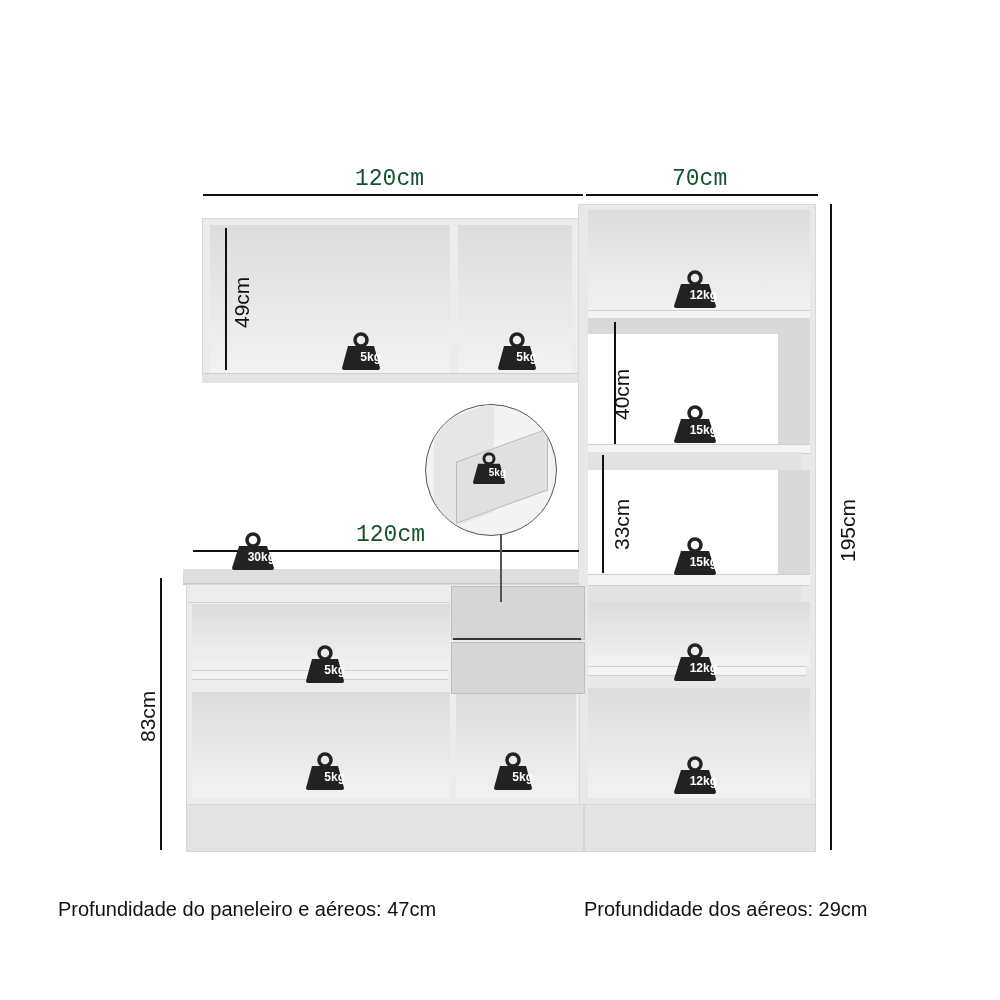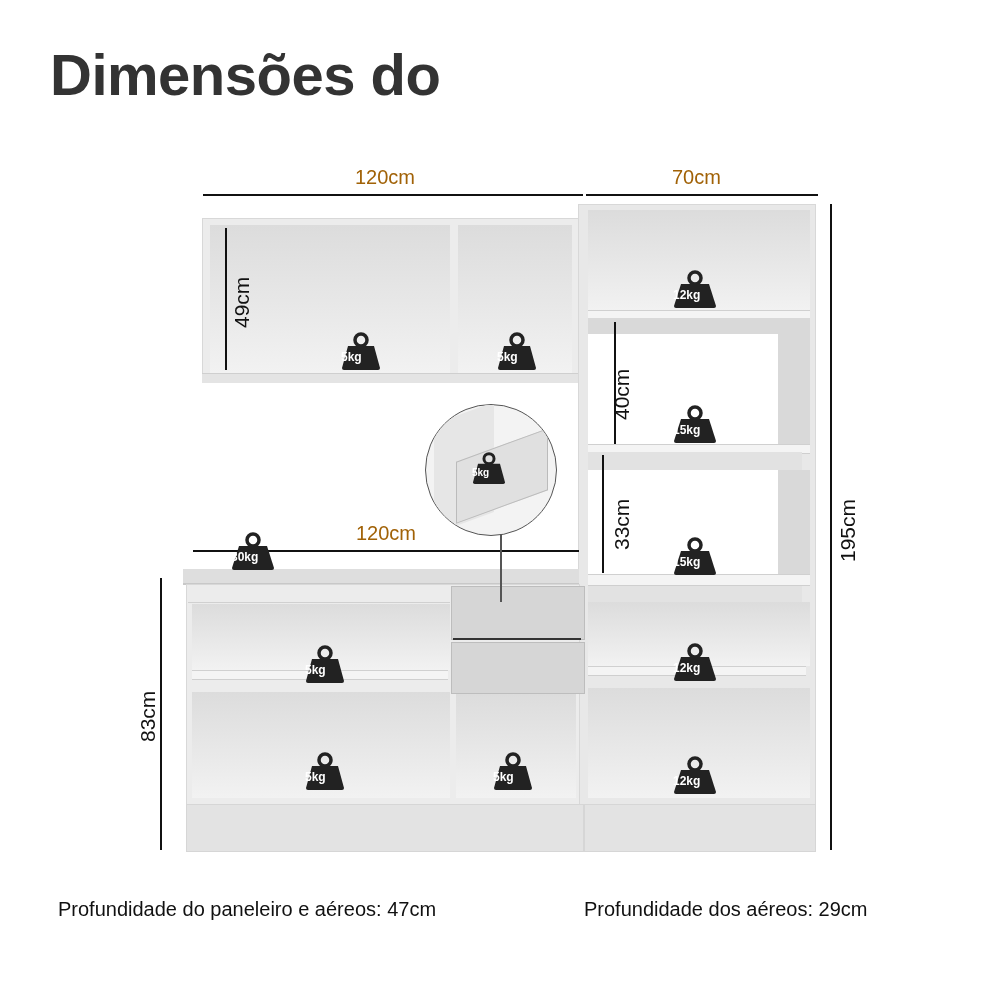--- a/index.html
+++ b/index.html
@@ -1,36 +1,35 @@
 <!DOCTYPE html>
 <html><head>
 <meta charset="utf-8">
 <style>
   html,body{margin:0;padding:0;background:#fff;}
   body{width:1000px;height:1000px;position:relative;overflow:hidden;font-family:"Liberation Sans","DejaVu Sans",sans-serif;color:#111;}
   .abs{position:absolute;}
   .title{left:50px;top:44px;font-size:58px;font-weight:700;color:#333;line-height:62px;letter-spacing:-0.5px;}
-  .dim{font-size:20px;color:#a16207;white-space:nowrap;}
+  .dim{font-size:23px;color:#14532d;white-space:nowrap;font-family:Liberation Mono, monospace;}
   .vdim{transform:rotate(-90deg);transform-origin:left top;font-size:21px;white-space:nowrap;}
   .hline{height:2px;background:#111;}
   .vline{width:2px;background:#111;}
   .panel{background:#ececec;border:1px solid #d8d8d8;}
   .inner{background:linear-gradient(180deg,#dcdcdc 0%,#e9e9e9 60%,#f2f2f2 100%);}
   .shelf{background:#f4f4f4;border-top:1px solid #d0d0d0;border-bottom:1px solid #cfcfcf;}
   .white{background:#fff;}
   .drawer{background:#d6d6d6;border:1px solid #bdbdbd;}
   .weight{width:40px;height:38px;}
-  .weight .w-text{position:absolute;left:0;top:18px;width:40px;text-align:left;color:#fff;font-weight:700;font-size:12px;font-family:"Liberation Sans",sans-serif;}
+  .weight .w-text{position:absolute;left:0;top:18px;width:40px;text-align:right;color:#fff;font-weight:700;font-size:12px;font-family:"Liberation Sans",sans-serif;}
   .footer{font-size:20px;color:#111;white-space:nowrap;}
 </style>
 </head>
 <body>
 
 <div class="abs title">
-  <div>Dimensões do</div>
 </div>
 
 <div class="abs dim" style="left:355px;top:166px;">120cm</div>
 <div class="abs hline" style="left:203px;top:194px;width:380px;"></div>
 <div class="abs dim" style="left:672px;top:166px;">70cm</div>
 <div class="abs hline" style="left:586px;top:194px;width:232px;"></div>
 
 <div class="abs panel" style="left:202px;top:218px;width:376px;height:162px;"></div>
 <div class="abs inner" style="left:210px;top:225px;width:240px;height:148px;"></div>
 <div class="abs inner" style="left:458px;top:225px;width:114px;height:148px;"></div>

